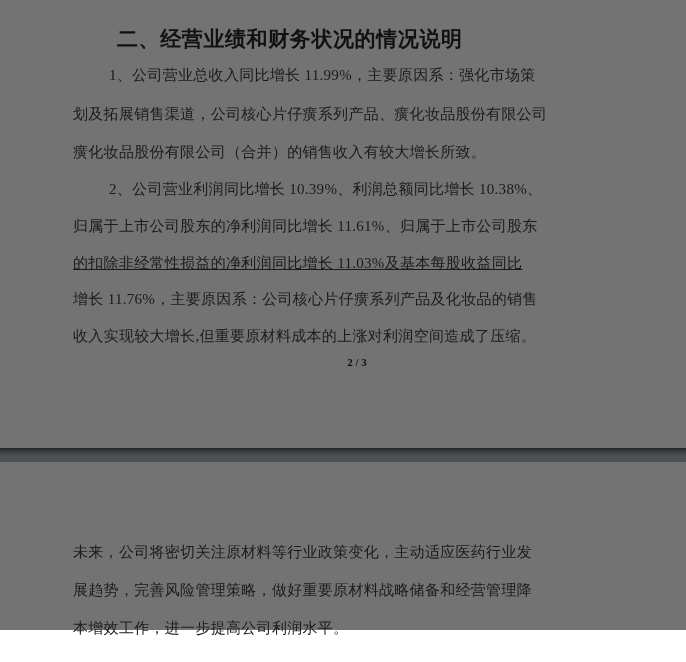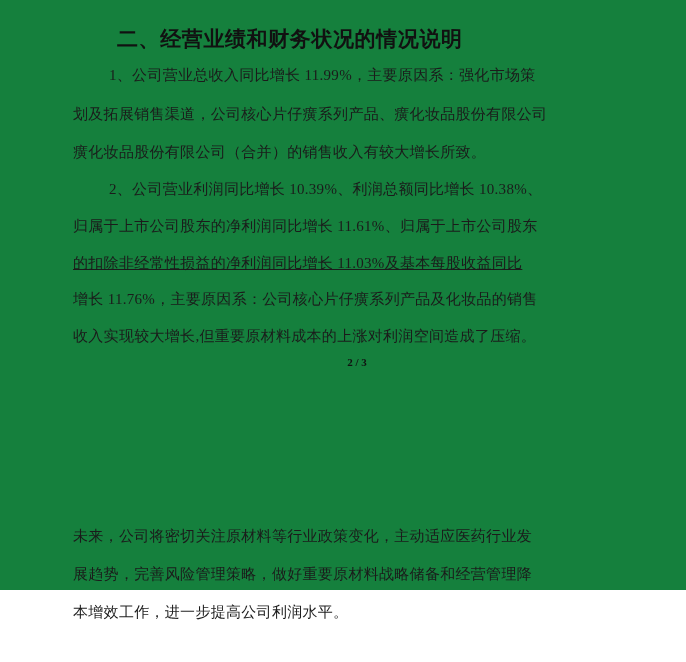--- a/index.html
+++ b/index.html
@@ -12,29 +12,29 @@
       height: 662px;
       position: relative;
       overflow: hidden;
       font-family: "Liberation Serif", "DejaVu Serif", serif;
       color: #1b1b1b;
     }
     .page {
       position: absolute;
       left: 0;
       width: 686px;
-      background: #15803d;
+      background: #737373;
     }
     .page-top {
       top: 0;
       height: 448px;
     }
     .page-bottom {
-      top: 446px;
-      height: 144px;
+      top: 462px;
+      height: 168px;
     }
     .heading {
       position: absolute;
       left: 117px;
       top: 24px;
       font-family: "DejaVu Sans", "Liberation Sans", sans-serif;
       font-weight: bold;
       font-size: 21px;
       line-height: 30px;
       letter-spacing: 0.6px;

